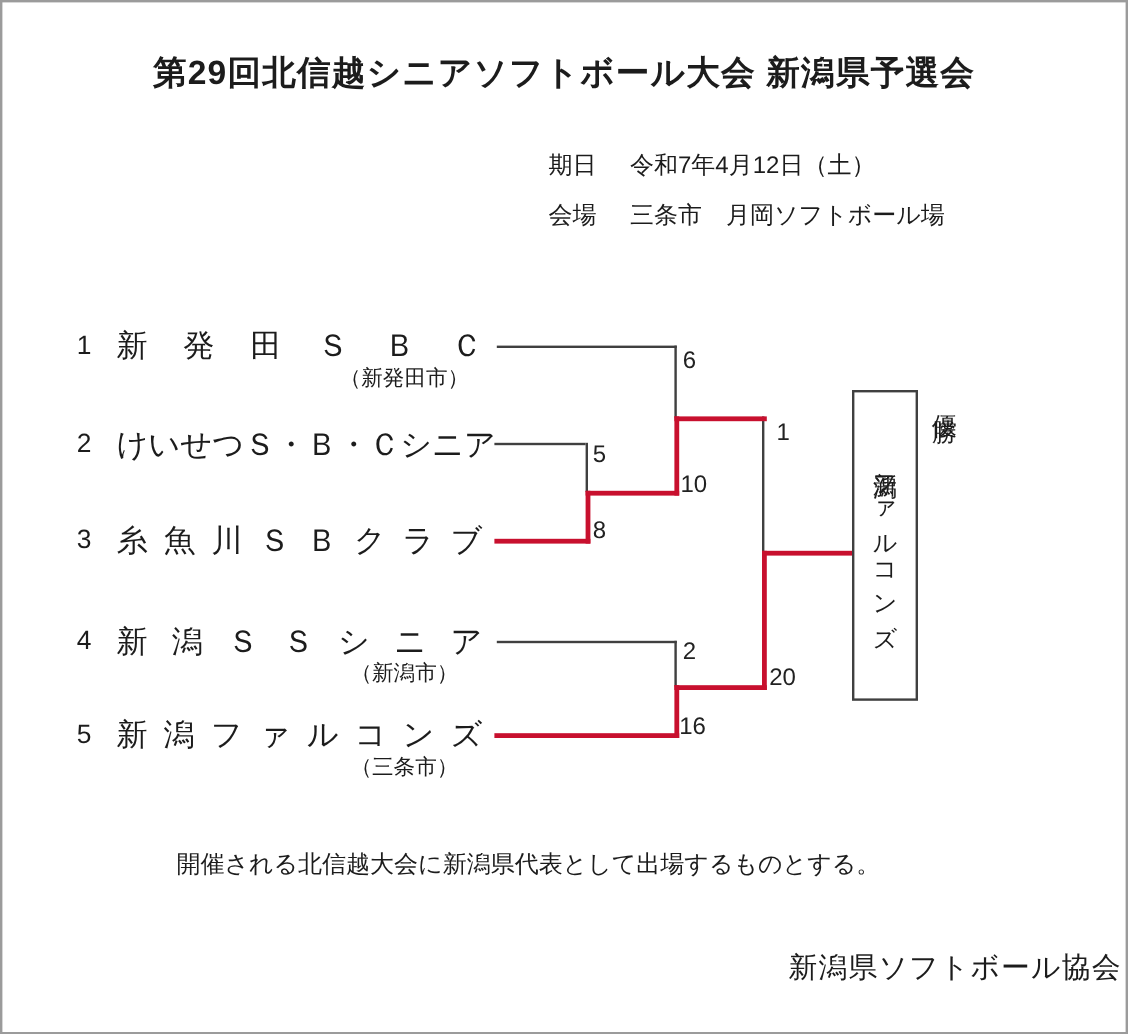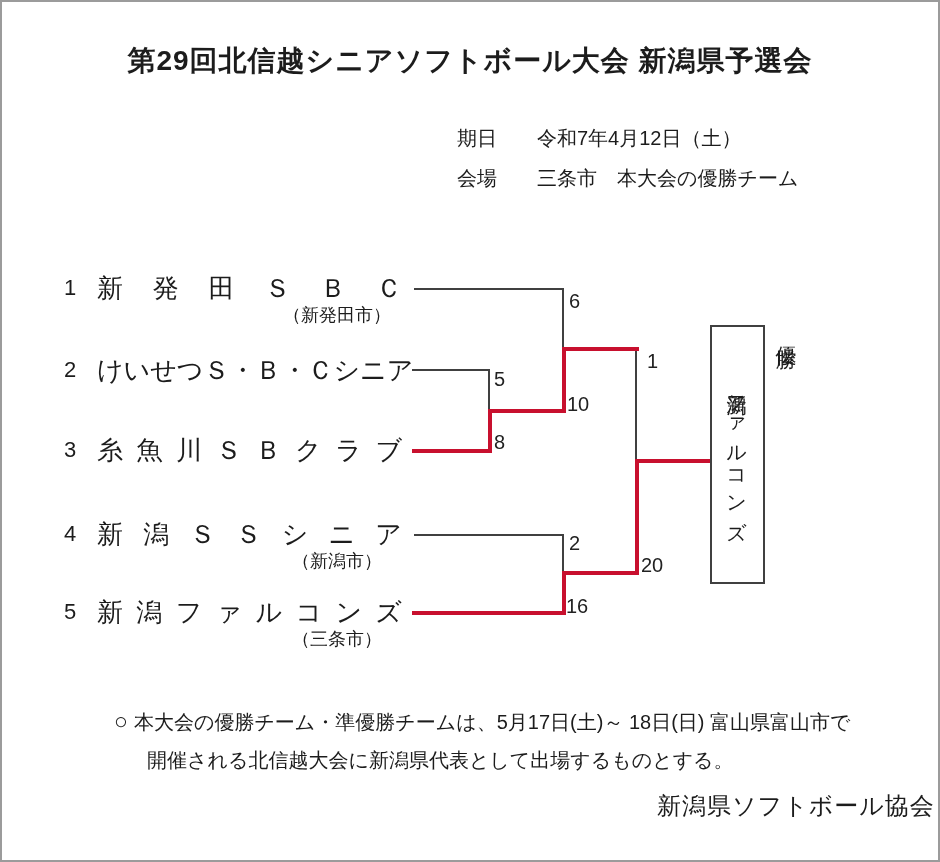--- a/index.html
+++ b/index.html
@@ -22,21 +22,21 @@
   }
   .title{
     position:absolute;left:0;top:40px;width:100%;
     margin:0;text-align:center;
     font-size:28px;font-weight:bold;letter-spacing:1px;
   }
   .meta{
     position:absolute;left:455px;top:116px;
     font-size:20px;line-height:40px;white-space:nowrap;
   }
-  .meta-label{margin-right:40px;}
+  .meta-label{margin-right:28px;font-family:Liberation Mono, monospace;}
   
   .team-row{position:absolute;left:60px;width:345px;height:60px;}
   .seed{
     position:absolute;left:2px;top:0;
     font-size:22px;line-height:32px;
   }
   .team-name{
     position:absolute;left:35px;top:0;width:305px;
     font-size:26px;line-height:32px;
     display:flex;justify-content:space-between;
@@ -85,21 +85,21 @@
 
 <div class="page">
 
   <h1 class="title">第29回北信越シニアソフトボール大会 新潟県予選会</h1>
 
   <div class="meta">
     <div>
       <span class="meta-label">期日</span><span>令和7年4月12日（土）</span>
     </div>
     <div>
-      <span class="meta-label">会場</span><span>三条市　本大会の優勝チーム</span>
+      <span class="meta-label">会場</span><span>三条市　月岡ソフトボール場</span>
     </div>
   </div>
 
   <div class="team-row" style="top:270px">
     <span class="seed">1</span>
     <span class="team-name">
         <span>新</span>
         <span>発</span>
         <span>田</span>
         <span>Ｓ</span>
@@ -193,21 +193,18 @@
   <span class="score" style="left:567px;top:530px">2</span>
   <span class="score" style="left:564px;top:593px">16</span>
   <span class="score" style="left:639px;top:552px">20</span>
 
   <div class="champion-box">
     <span class="champion-name">新潟ファルコンズ</span>
   </div>
   <span class="champion-label">優勝</span>
 
   <div class="note">
-    <div>
-      <span class="note-bullet">○</span><span>本大会の優勝チーム・準優勝チームは、5月17日(土)～ 18日(日) 富山県富山市で</span>
-    </div>
     <div class="note-line-2">開催される北信越大会に新潟県代表として出場するものとする。</div>
   </div>
 
   <div class="footer-credit">新潟県ソフトボール協会</div>
 
 </div>
 
 </body></html>

